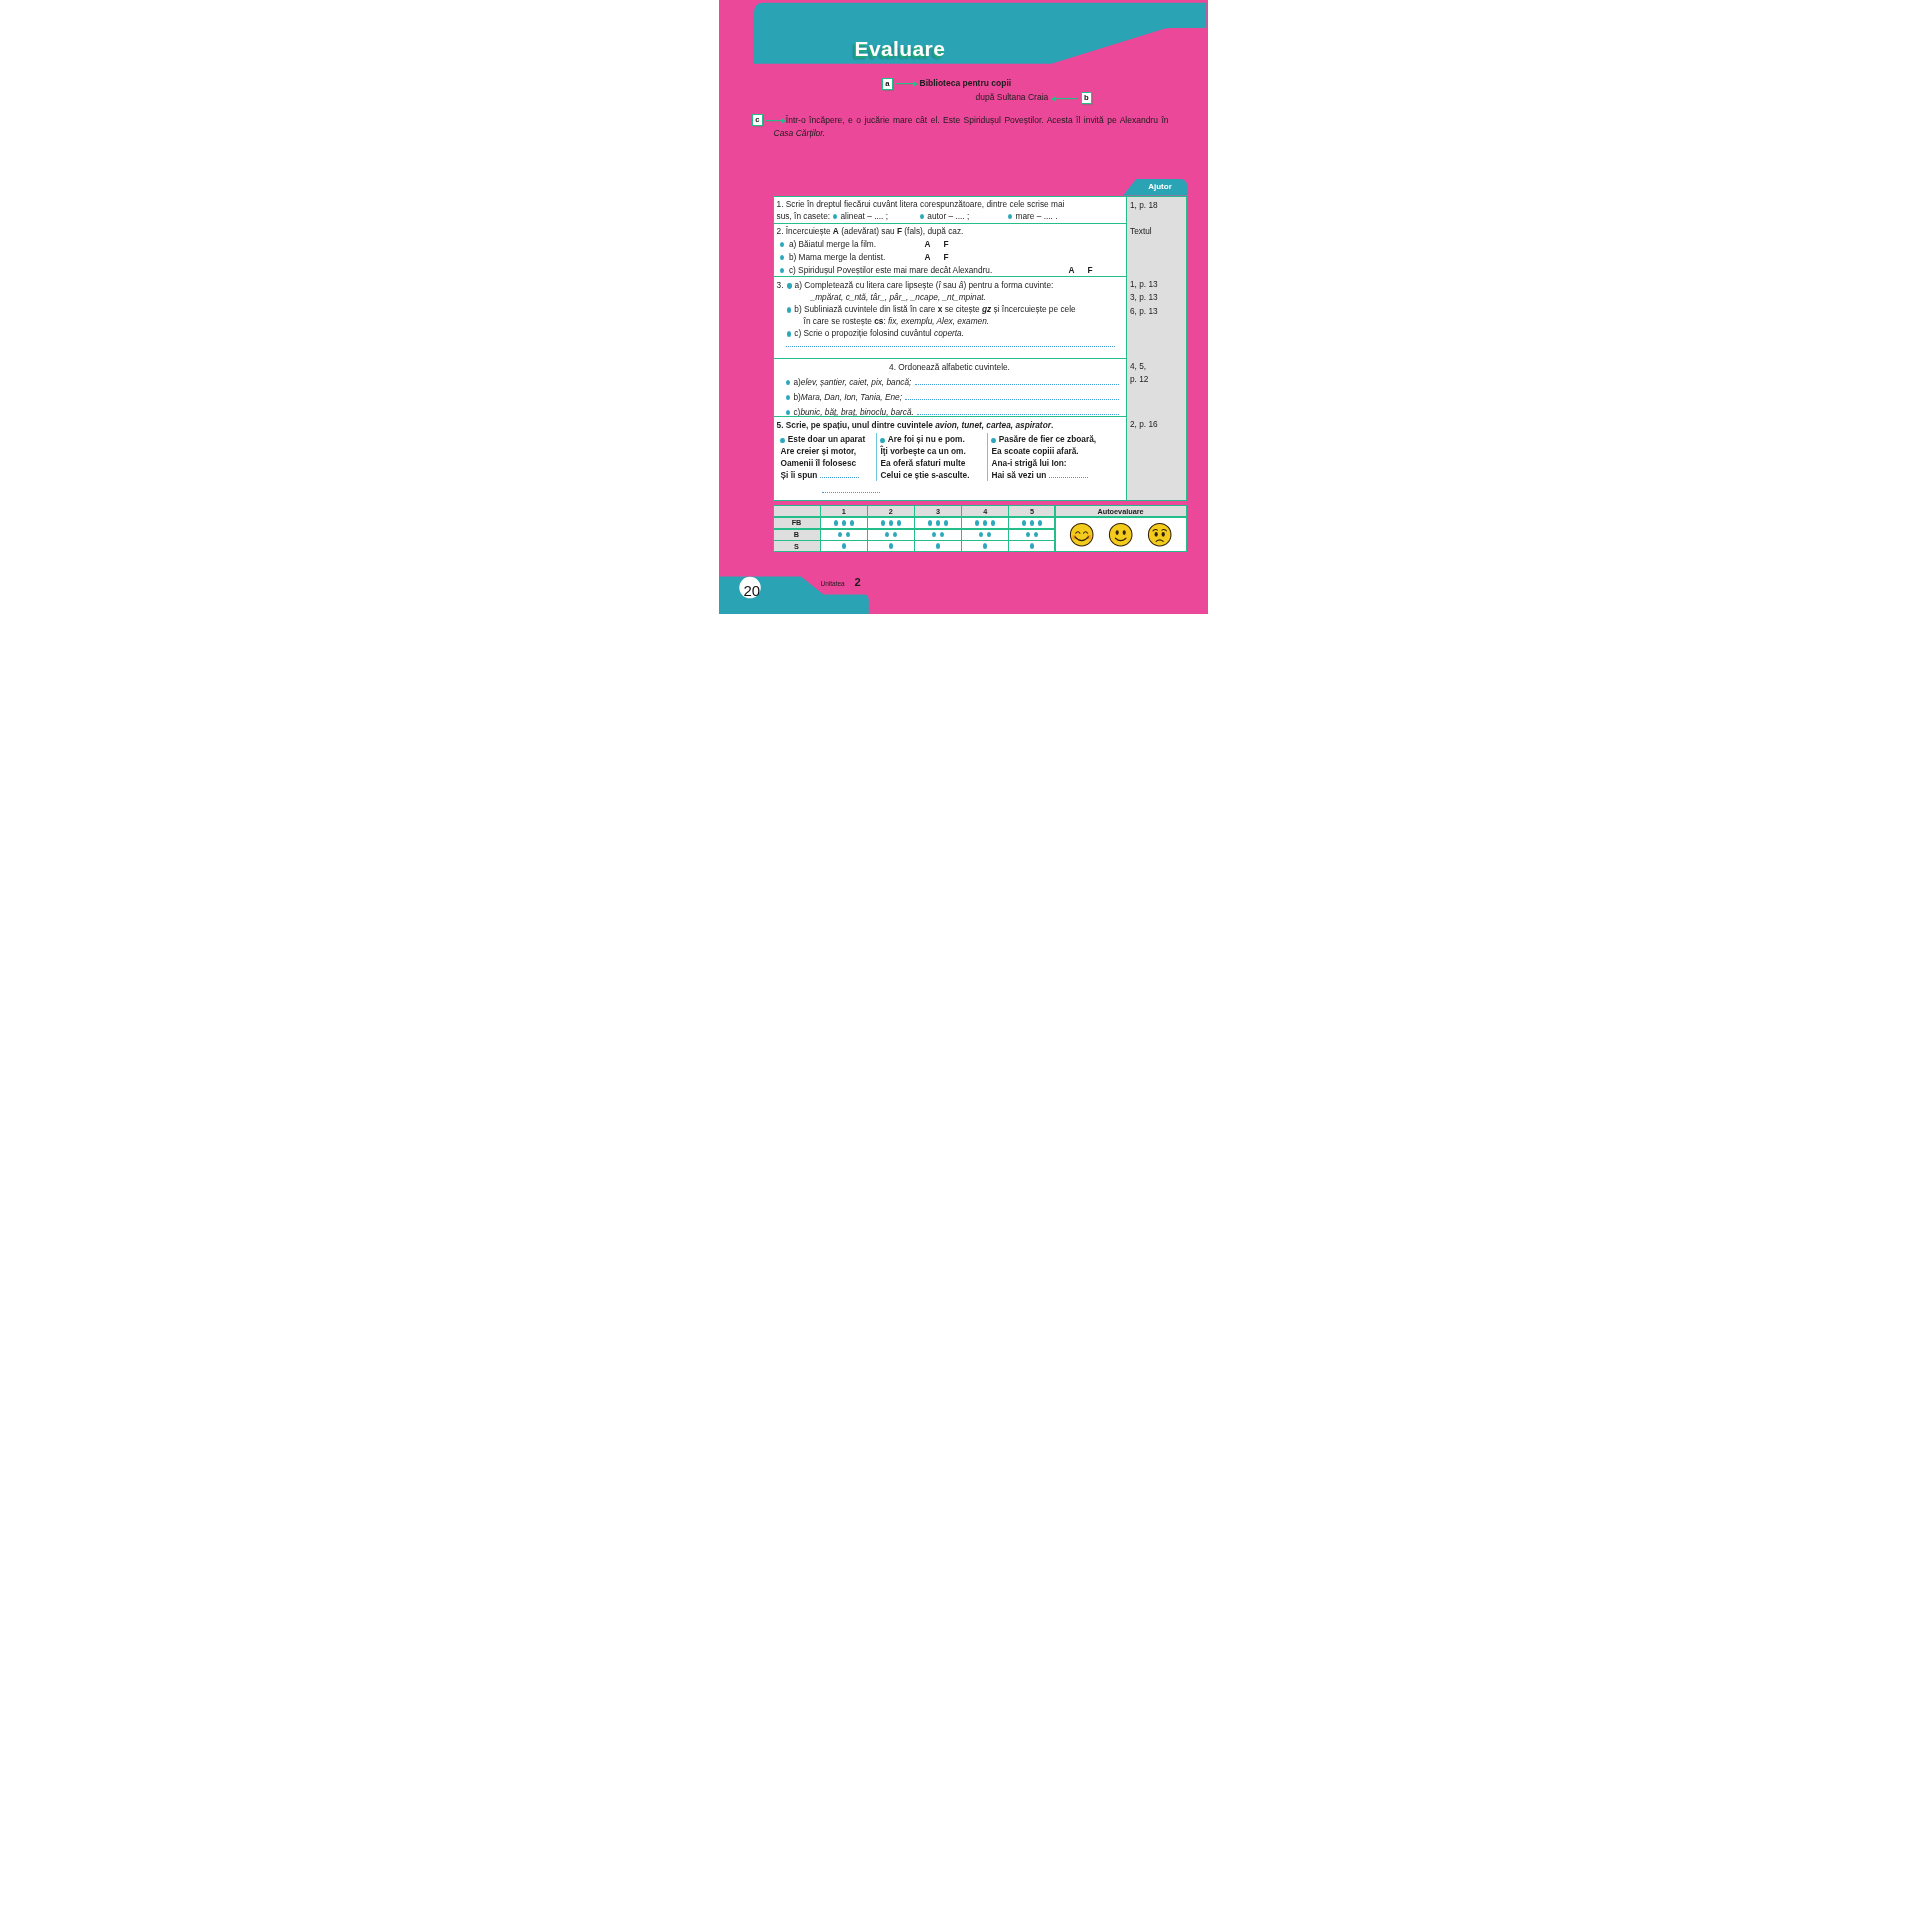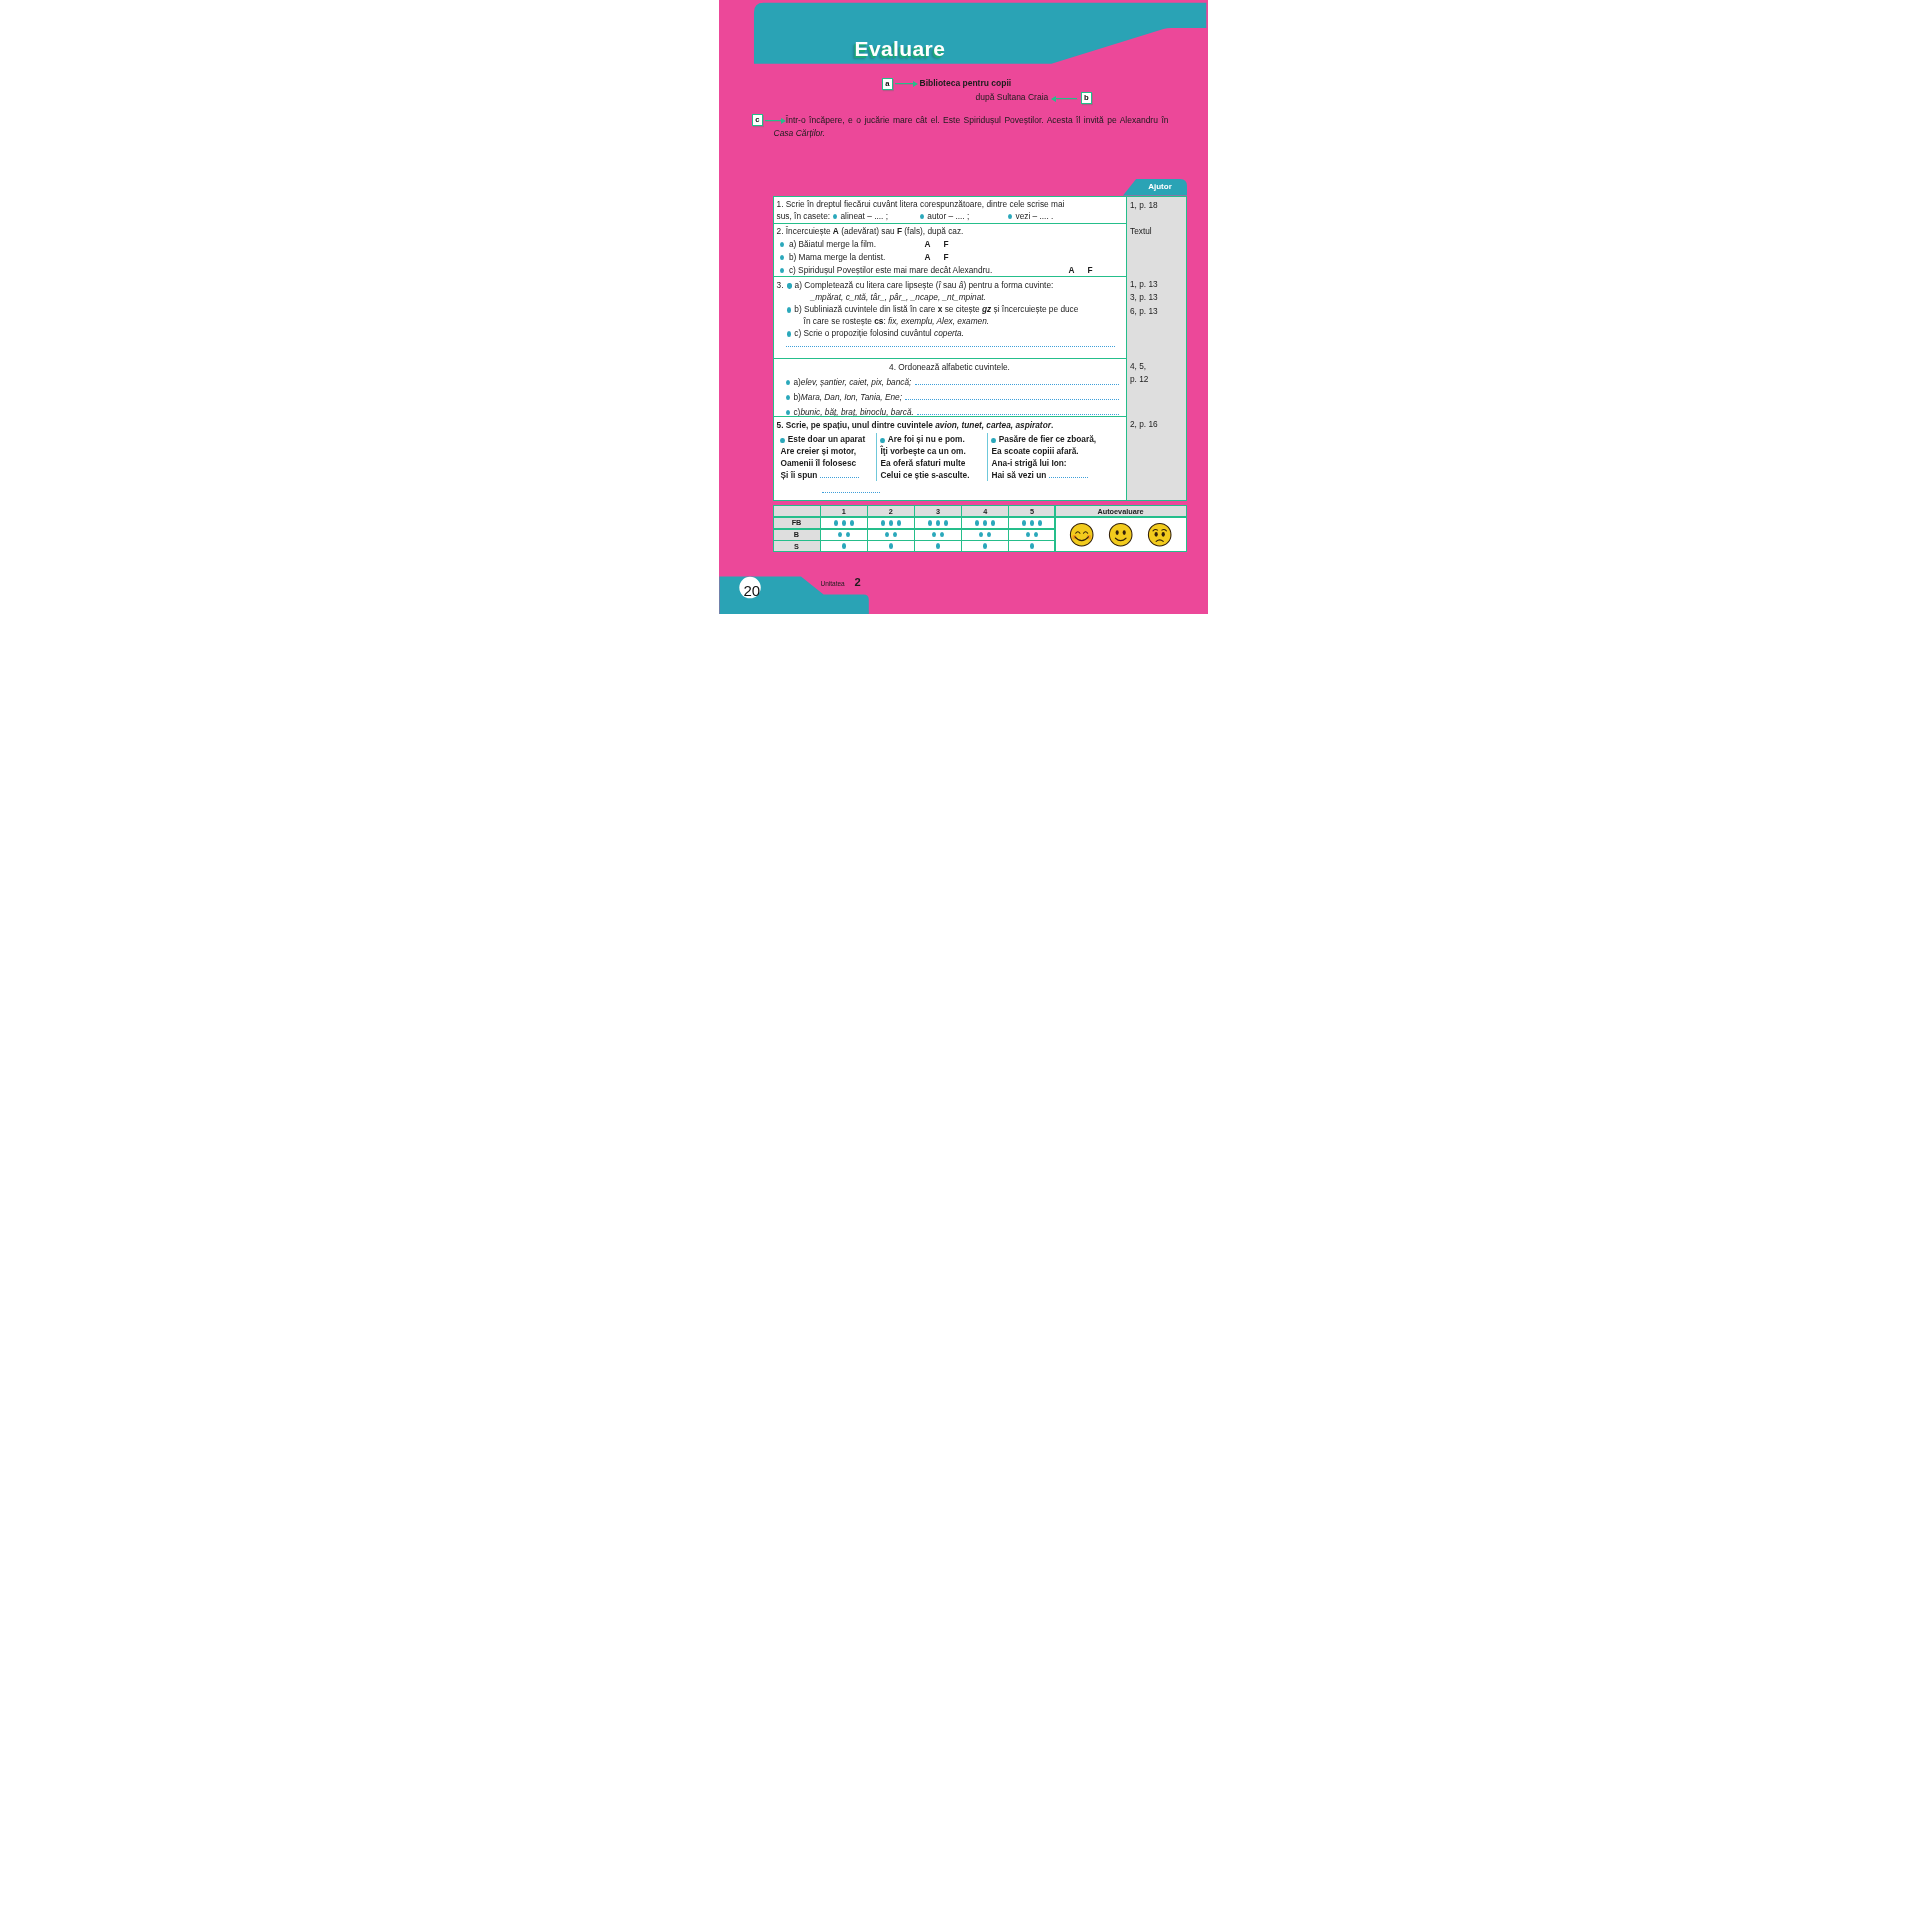--- a/index.html
+++ b/index.html
@@ -128,21 +128,21 @@
 
     <div class="tmain">
       <div>1. Scrie în dreptul fiecărui cuvânt litera corespunzătoare, dintre cele scrise mai</div>
       <div class="t1-line2">
         <span>sus, în casete:</span>
         <span class="bullet" style="margin-left:3.1px;"></span>
         <span>alineat – .... ;</span>
         <span class="bullet" style="margin-left:32px;"></span>
         <span>autor – .... ;</span>
         <span class="bullet" style="margin-left:39px;"></span>
-        <span>vezi – .... .</span>
+        <span>mare – .... .</span>
       </div>
     </div>
     <div class="thelp">
       <div>1, p. 18</div>
     </div>
 
     <div class="tmain rsep" style="line-height:13px;">
       <div><span>2. Încercuiește </span><span class="b">A</span><span> (adevărat) sau </span><span class="b">F</span><span> (fals), după caz.</span></div>
       <div class="t2-item">
         <span class="bullet"></span>
@@ -163,21 +163,21 @@
         <span class="af" style="left:311px;">F</span>
       </div>
     </div>
     <div class="thelp">
       <div>Textul</div>
     </div>
 
     <div class="tmain rsep" style="line-height:12px;padding-top:1.9px;">
       <div><span>3.</span> <span class="bullet" style="margin-left:1.5px;"></span><span>a) Completează cu litera care lipsește (</span><span class="i">î</span><span> sau </span><span class="i">â</span><span>) pentru a forma cuvinte:</span></div>
       <div class="t3-words i">_mpărat, c_ntă, târ_, pâr_, _ncape, _nt_mpinat.</div>
-      <div class="t3-b"><span class="bullet"></span><span>b) Subliniază cuvintele din listă în care </span><span class="b">x</span><span> se citește </span><span class="bi">gz</span><span> și încercuiește pe duce</span></div>
+      <div class="t3-b"><span class="bullet"></span><span>b) Subliniază cuvintele din listă în care </span><span class="b">x</span><span> se citește </span><span class="bi">gz</span><span> și încercuiește pe cele</span></div>
       <div class="t3-b2"><span>în care se rostește </span><span class="b">cs</span><span>: </span><span class="i">fix, exemplu, Alex, examen.</span></div>
       <div class="t3-b"><span class="bullet"></span><span>c) Scrie o propoziție folosind cuvântul </span><span class="i">coperta.</span></div>
       <div class="dotfill t3-dotline"></div>
     </div>
     <div class="thelp">
       <div>1, p. 13</div>
       <div>3, p. 13</div>
       <div>6, p. 13</div>
     </div>
 

